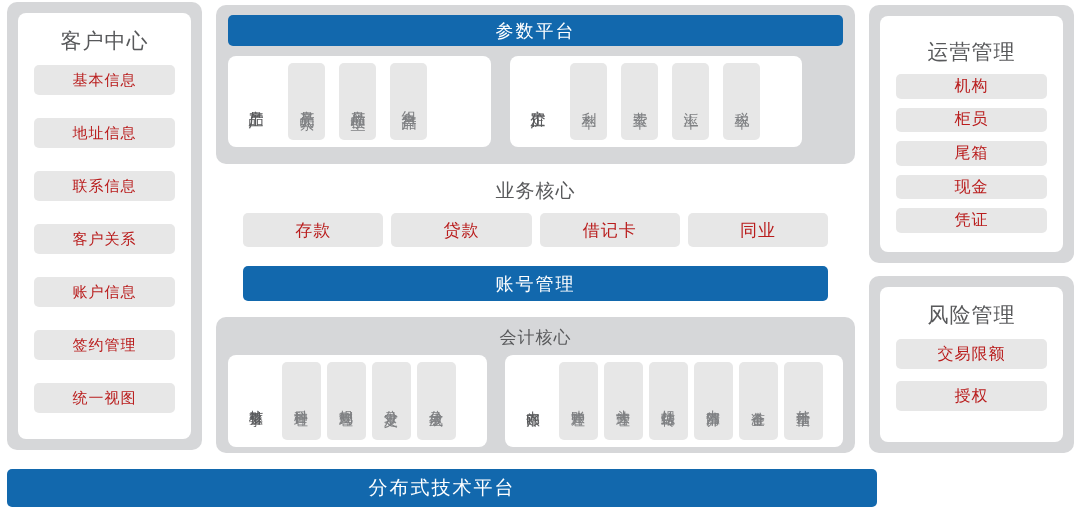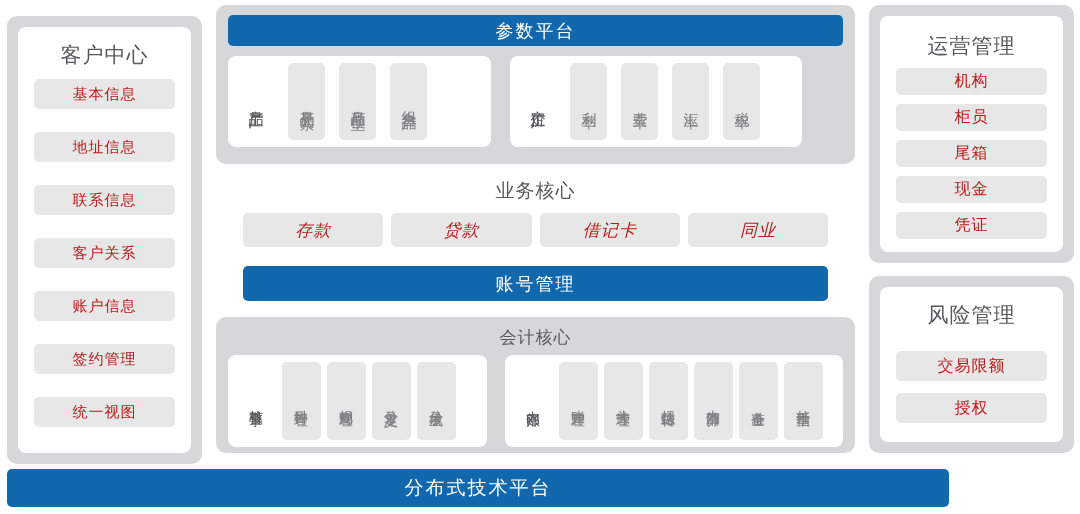--- a/index.html
+++ b/index.html
@@ -50,21 +50,21 @@
     color:#ffffff;
     border-radius:5px;
     display:flex;align-items:center;justify-content:center;
     font-size:18px;
     letter-spacing:2px;
     box-sizing:border-box;
     white-space:nowrap;
   }
 
   
-  #left-panel{left:7px;top:16px;width:195px;height:448px;}
+  #left-panel{left:7px;top:2px;width:195px;height:448px;}
   #left-panel .panel-inner{padding:0 16px;}
   #left-panel .panel-title{margin-top:14px;margin-bottom:10px;font-size:21px;}
   .left-chip{width:100%;height:30px;margin-bottom:23px;}
 
   
   #center-col{position:absolute;left:216px;top:5px;width:639px;height:484px;}
 
   
   #param-block{
     position:absolute;left:0;top:0;width:639px;height:159px;
@@ -98,21 +98,21 @@
   #param-right-card .vtext{width:37px;}
   #param-left-card{gap:14px;}
   #param-right-card{gap:14px;}
 
   
   #biz-block{position:absolute;left:0;top:163px;width:639px;height:140px;}
   #biz-title{
     text-align:center;color:#58595b;font-size:19px;letter-spacing:1px;
     margin:10px 0 9px 0;
   }
-  #biz-chips{display:flex;gap:8px;padding:0 27px;box-sizing:border-box;font-style:italic;}
+  #biz-chips{display:flex;gap:8px;padding:0 27px;box-sizing:border-box;}
   #biz-chips .chip{flex:1;height:34px;font-size:17px;}
   #acct-bluebar{
     margin:19px 27px 0 27px;height:35px;
   }
 
   
   #acc-block{
     position:absolute;left:0;top:312px;width:639px;height:136px;
     background:#d6d7d9;border-radius:10px;box-sizing:border-box;
     padding:6px 12px 10px 12px;
@@ -125,32 +125,32 @@
   #acc-left-card{width:259px;height:92px;}
   #acc-right-card{width:338px;height:92px;}
   #acc-block .vtext{font-size:14px;letter-spacing:1px;}
   #acc-left-card{gap:6px;}
   #acc-right-card{gap:6px;}
   #acc-left-card .vtext{width:39px;}
   #acc-right-card .vtext{width:39px;}
 
   
   #ops-panel{left:869px;top:5px;width:205px;height:258px;}
-  #ops-panel .panel-inner{padding:4px 16px;}
+  #ops-panel .panel-inner{padding:10px 16px;}
   #ops-panel .panel-title{margin-top:12px;margin-bottom:8px;font-size:21px;}
   .ops-chip{width:100%;height:29px;margin-bottom:9px;font-size:16px;}
 
   #risk-panel{left:869px;top:276px;width:205px;height:177px;}
   #risk-panel .panel-inner{padding:0 16px;}
-  #risk-panel .panel-title{margin-top:14px;margin-bottom:22px;font-size:21px;}
+  #risk-panel .panel-title{margin-top:14px;margin-bottom:10px;font-size:21px;}
   .risk-chip{width:100%;height:30px;margin-bottom:12px;font-size:16px;}
 
   
   #bottom-bar{
-    position:absolute;left:7px;top:469px;width:942px;height:38px;
+    position:absolute;left:7px;top:469px;width:870px;height:38px;
     font-size:19px;letter-spacing:2px;
   }
 </style>
 </head>
 <body>
 
 <div class="panel-outer" id="left-panel">
   <div class="panel-inner">
     <div class="panel-title">客户中心</div>
     <div class="chip left-chip">基本信息</div>

